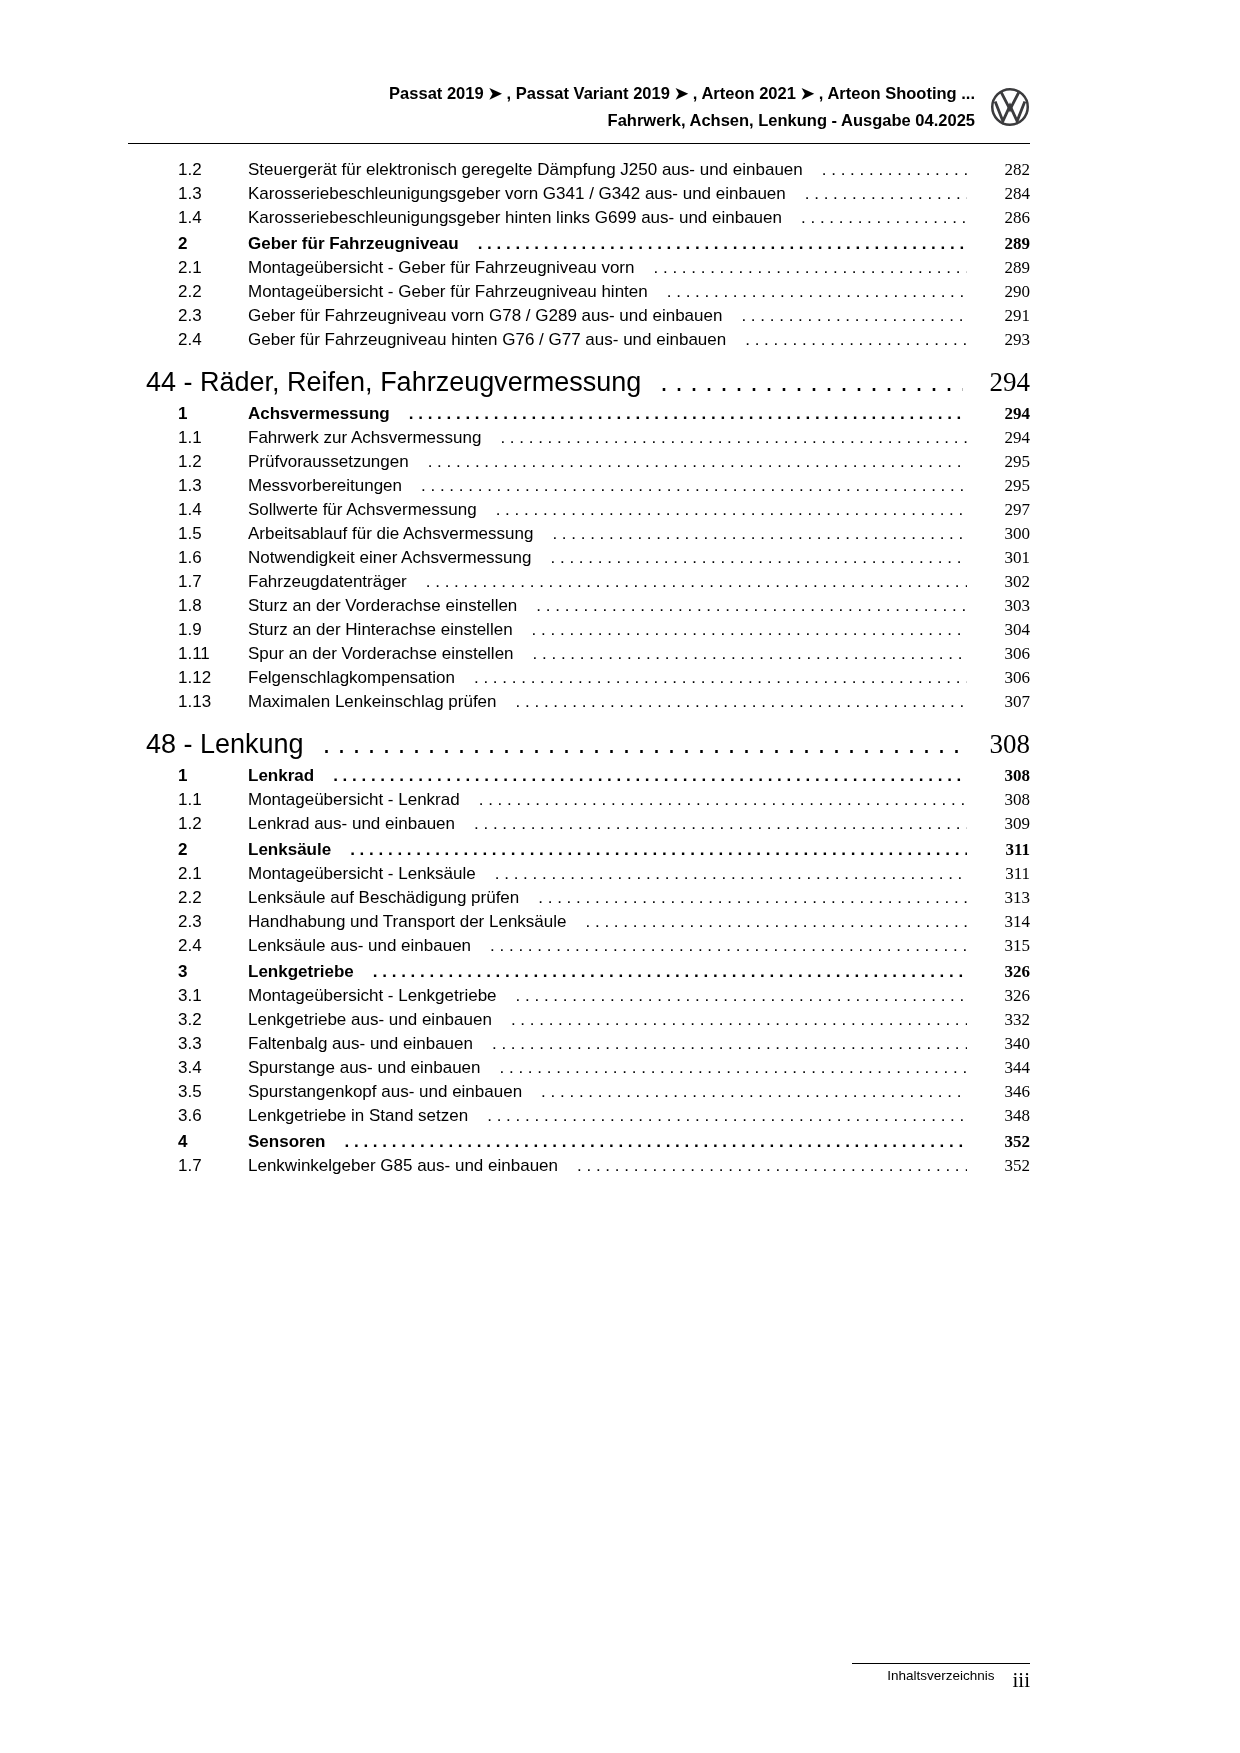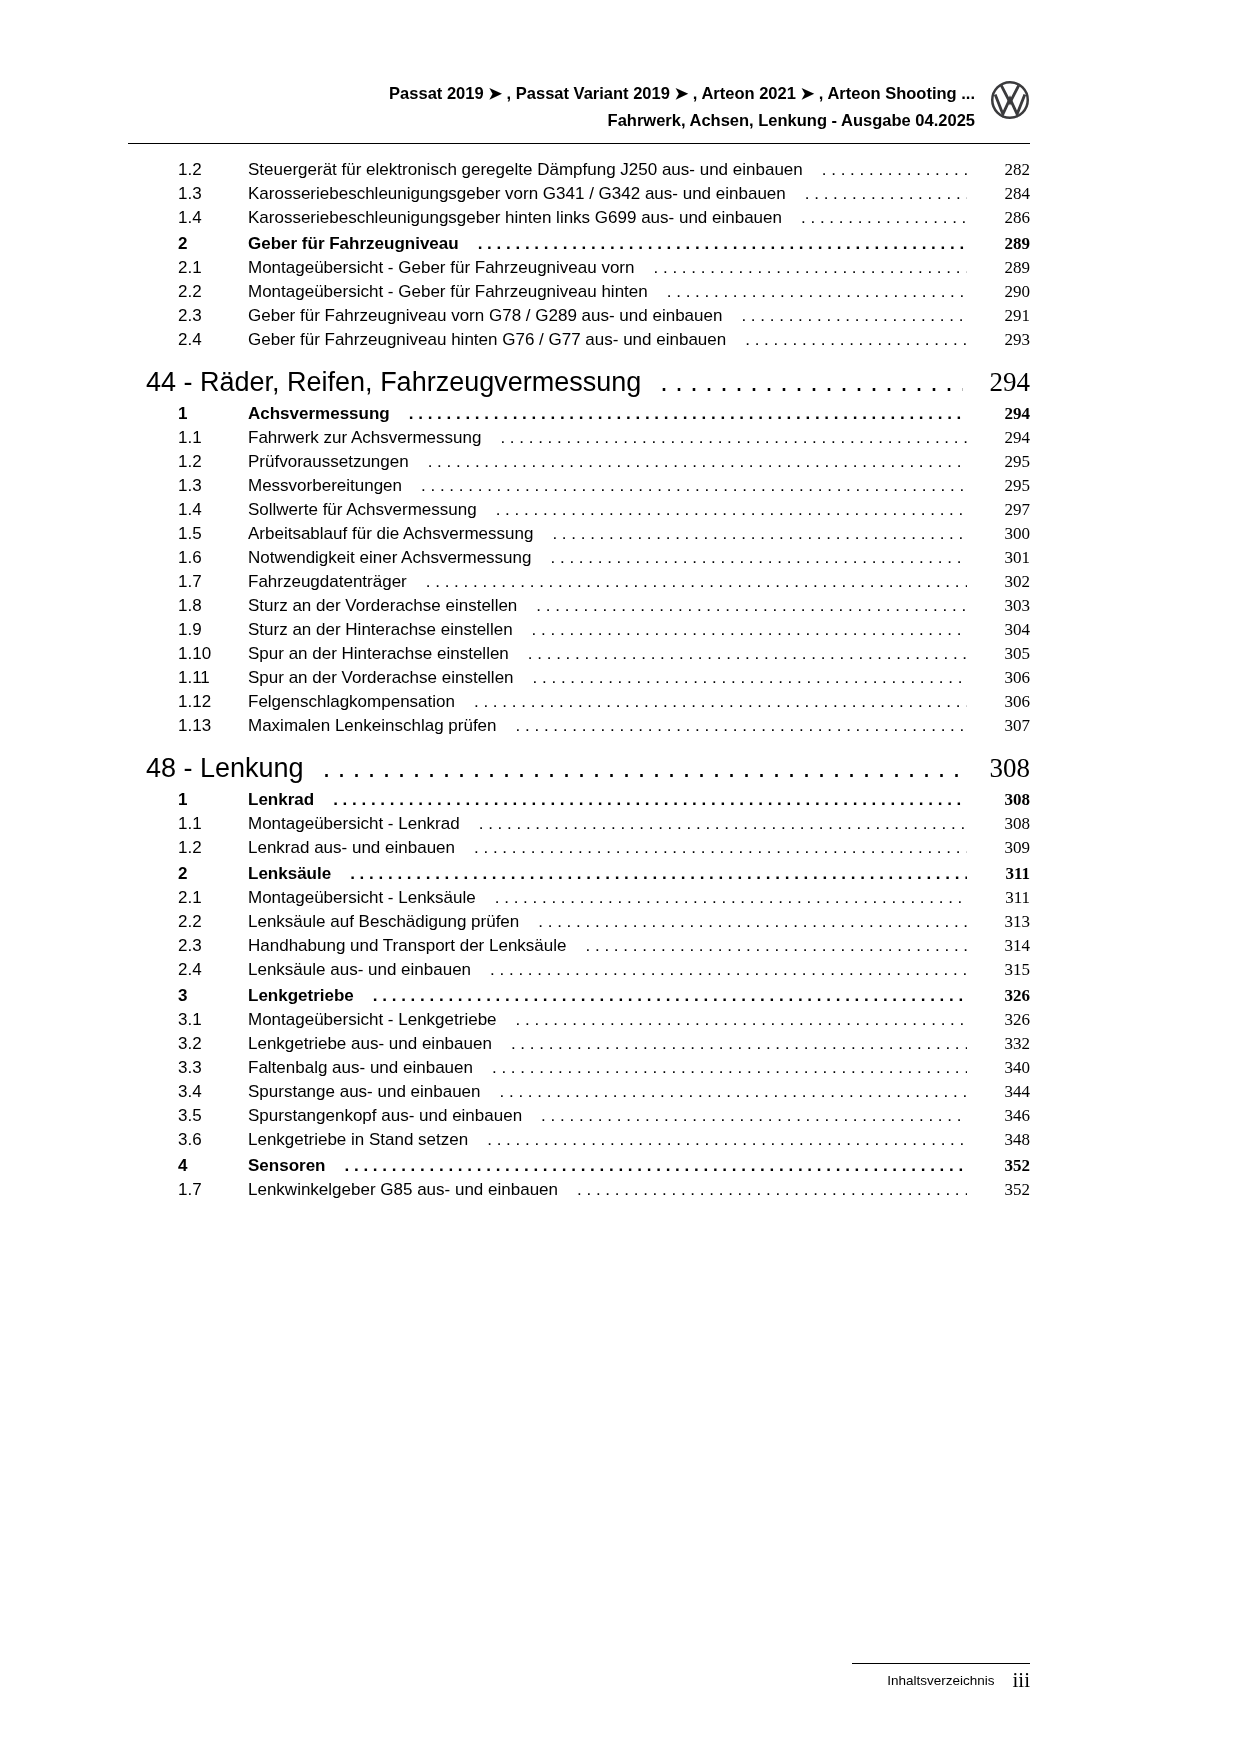--- a/index.html
+++ b/index.html
@@ -13,21 +13,21 @@
   }
   .page {
     width:1240px; height:1753px;
     padding:80px 210px 0 128px;
     position:relative;
   }
   
   .doc-header {
     display:flex;
     justify-content:flex-end;
-    align-items:flex-start;
+    align-items:center;
     gap:15px;
     padding-bottom:9px;
     border-bottom:1.5px solid #000;
   }
   .header-text {
     text-align:right;
     font-weight:bold;
     font-size:16.5px;
     line-height:27px;
     white-space:nowrap;
@@ -71,21 +71,21 @@
     position:absolute;
     right:210px;
     bottom:60px;
     width:178px;
     border-top:1.5px solid #000;
     padding-top:4px;
   }
   .footer-text {
     display:flex;
     justify-content:flex-end;
-    align-items:center;
+    align-items:flex-start;
     gap:18px;
     white-space:nowrap;
   }
   .footer-label { font-size:13.5px; }
   .footer-page  { font-family:"Liberation Serif", serif; font-size:21px; }
 </style>
 </head>
 <body>
 
 <div class="page">
@@ -213,26 +213,20 @@
     <span class="leader"></span>
     <span class="pg">303</span>
   </div>
       <div class="row entry">
     <span class="num">1.9</span>
     <span class="title">Sturz an der Hinterachse einstellen</span>
     <span class="leader"></span>
     <span class="pg">304</span>
   </div>
       <div class="row entry">
-    <span class="num">1.10</span>
-    <span class="title">Spur an der Hinterachse einstellen</span>
-    <span class="leader"></span>
-    <span class="pg">305</span>
-  </div>
-      <div class="row entry">
     <span class="num">1.11</span>
     <span class="title">Spur an der Vorderachse einstellen</span>
     <span class="leader"></span>
     <span class="pg">306</span>
   </div>
       <div class="row entry">
     <span class="num">1.12</span>
     <span class="title">Felgenschlagkompensation</span>
     <span class="leader"></span>
     <span class="pg">306</span>

